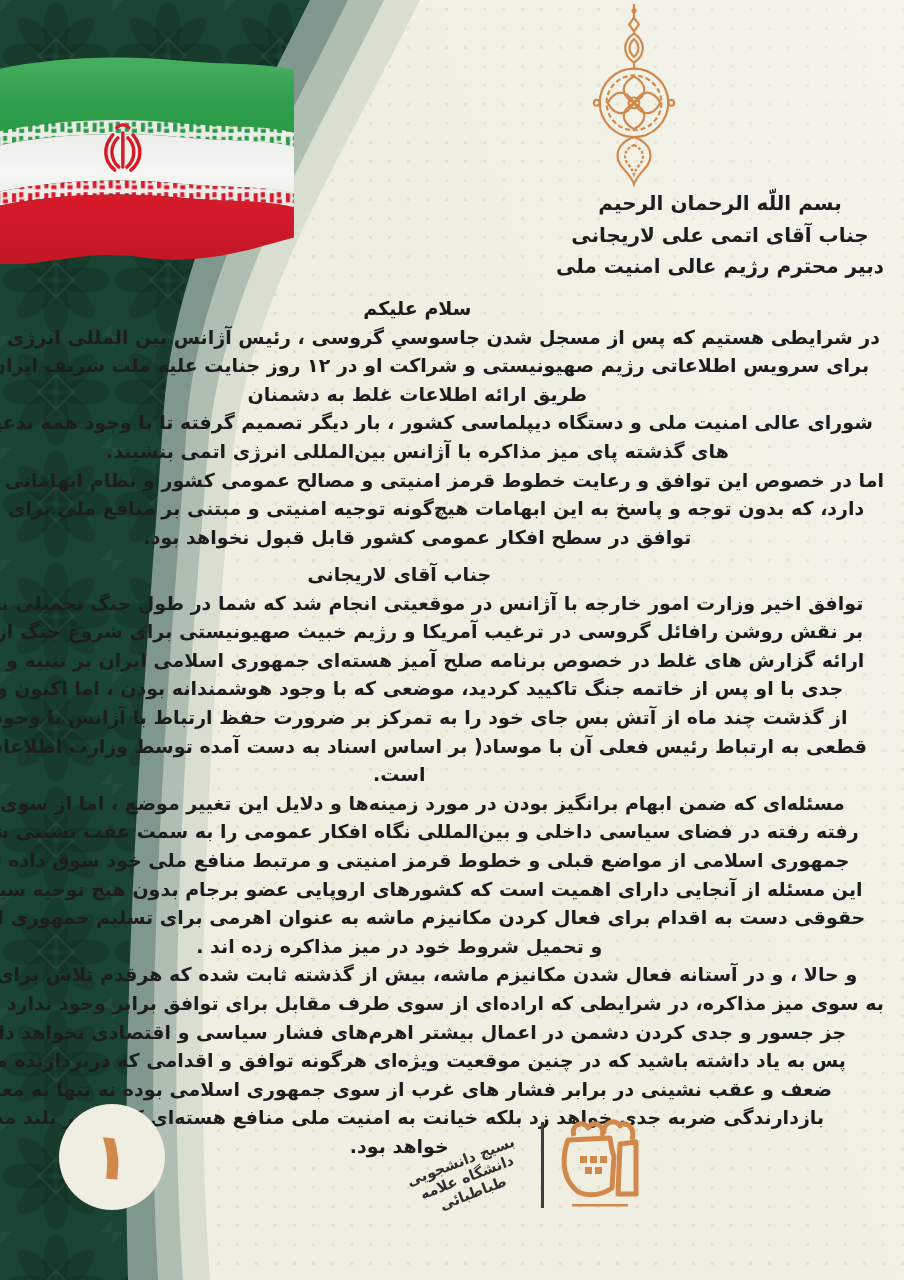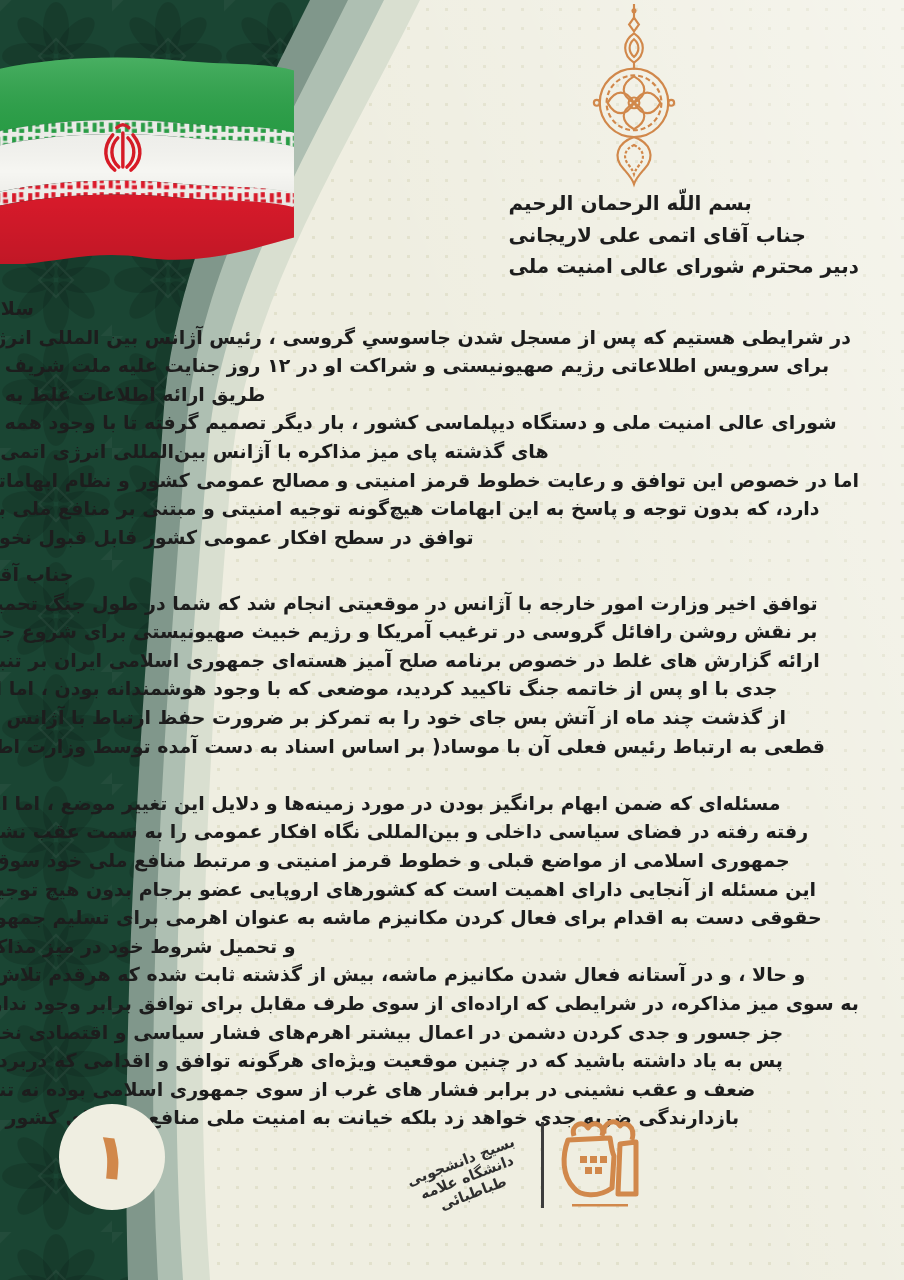--- a/index.html
+++ b/index.html
@@ -15,21 +15,21 @@
       linear-gradient(250deg, rgba(255,255,255,.38), rgba(255,255,255,0) 45%),
       radial-gradient(var(--c-paper-dot,#e2e1cc) 1.4px, transparent 1.55px),
       var(--c-paper,#efeee1);
     background-size:auto,19px 19px,auto;
   }
   .left-deco{position:absolute;left:0;top:0;}
   .flag{position:absolute;left:-6px;top:50px;width:302px;height:214px;}
   .ornament{position:absolute;left:578px;top:4px;width:112px;height:184px;}
 
   .rtl-text{
-    position:absolute;right:45px;direction:rtl;text-align:left;
+    position:absolute;right:20px;direction:rtl;text-align:center;
     color:var(--c-ink,#1d1d1d);font-weight:bold;white-space:nowrap;
   }
   .address{top:188px;font-size:20px;}
   .address .line{line-height:31.5px;}
   .block1{top:294px;font-size:19px;}
   .block1 .line{line-height:28.6px;min-height:28.6px;}
   .block2{top:560px;font-size:19px;}
   .block2 .line{line-height:28.6px;min-height:28.6px;}
 
   .footer-divider{
@@ -141,21 +141,21 @@
     <path d="M82,101 C74,87 63,87 55,101 C63,115 74,115 82,101 Z"></path>
     <circle cx="55" cy="101" r="5.5"></circle>
     <path d="M55,136 C72,142 77,156 66,168 C60,175 57,178 55,184 C53,178 50,175 44,168 C33,156 38,142 55,136 Z"></path>
     <path d="M55,144 C65,149 67,157 60,165 C57,169 56,171 55,174 C54,171 53,169 50,165 C43,157 45,149 55,144 Z" stroke-dasharray="3 2"></path>
   </g>
 </svg>
 
 <div class="rtl-text address">
     <div class="line">بسم اللّه الرحمان الرحیم</div>
     <div class="line">جناب آقای اتمی علی لاریجانی</div>
-    <div class="line">دبیر محترم شورای عالی امنیت ملی</div>
+    <div class="line">دبیر محترم رژیم عالی امنیت ملی</div>
   </div>
 <div class="rtl-text block1">
     <div class="line">سلام علیکم</div>
     <div class="line">در شرایطی هستیم که پس از مسجل شدن جاسوسیِ گروسی ، رئیس آژانس بین المللی انرژی اتمی</div>
     <div class="line">برای سرویس اطلاعاتی رژیم صهیونیستی و شراکت او در ۱۲ روز جنایت علیه ملت شریف ایران از</div>
     <div class="line">طریق ارائه اطلاعات غلط به دشمنان</div>
     <div class="line">شورای عالی امنیت ملی و دستگاه دیپلماسی کشور ، بار دیگر تصمیم گرفته تا با وجود همه بدعهدی</div>
     <div class="line">های گذشته پای میز مذاکره با آژانس بین‌المللی انرژی اتمی بنشیند.</div>
     <div class="line">اما در خصوص این توافق و رعایت خطوط قرمز امنیتی و مصالح عمومی کشور و نظام ابهاماتی وجود</div>
     <div class="line">دارد، که بدون توجه و پاسخ به این ابهامات هیچ‌گونه توجیه امنیتی و مبتنی بر منافع ملی برای این</div>

